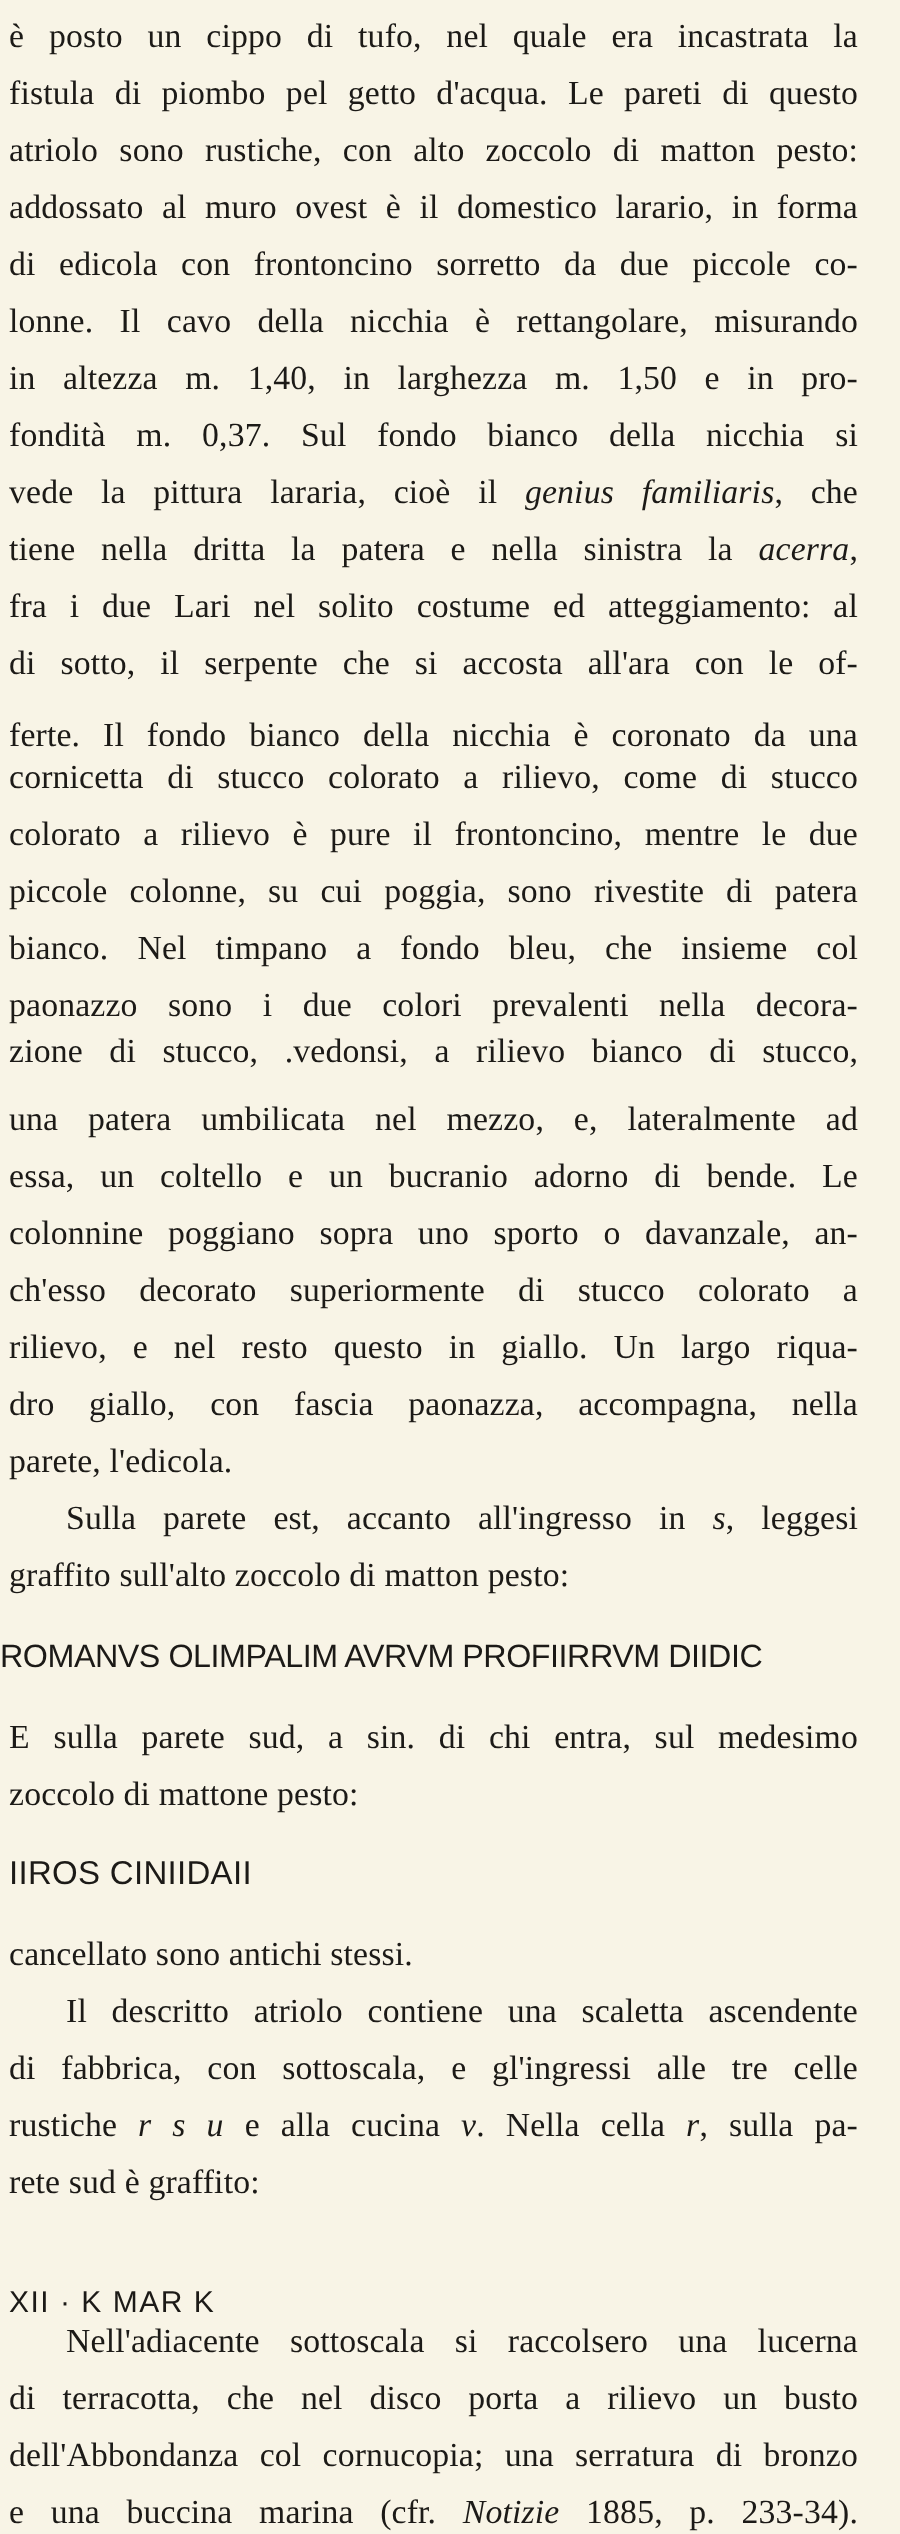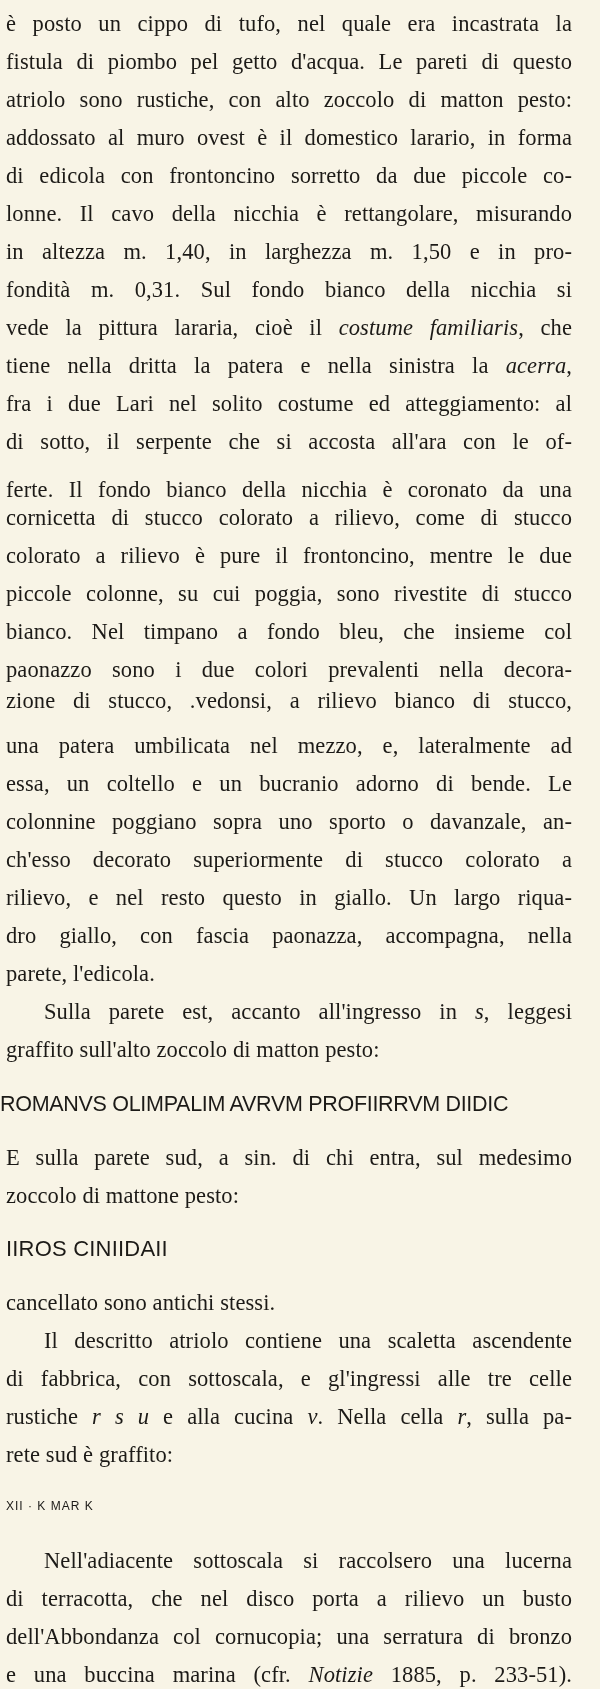--- a/index.html
+++ b/index.html
@@ -56,45 +56,46 @@
       letter-spacing: 0.2px;
     }
     .inscription.wide {
       left: -6px;
       width: 600px;
       text-align: left;
       font-size: 21.5px;
       letter-spacing: -0.3px;
     }
     .inscription.small {
-      font-size: 12px;
+      font-size: 20px;
       letter-spacing: 1px;
+      margin-top: 29px;
     }
   </style>
 </head>
 <body>
 
 <div class="page">
 
   <div class="line" style="top:5px">è posto un cippo di tufo, nel quale era incastrata la</div>
   <div class="line" style="top:43px">fistula di piombo pel getto d'acqua. Le pareti di questo</div>
   <div class="line" style="top:81px">atriolo sono rustiche, con alto zoccolo di matton pesto:</div>
   <div class="line" style="top:119px">addossato al muro ovest è il domestico larario, in forma</div>
   <div class="line" style="top:157px">di edicola con frontoncino sorretto da due piccole co-</div>
   <div class="line" style="top:195px">lonne. Il cavo della nicchia è rettangolare, misurando</div>
   <div class="line" style="top:233px">in altezza m. 1,40, in larghezza m. 1,50 e in pro-</div>
-  <div class="line" style="top:271px">fondità m. 0,31. Sul fondo bianco della nicchia si</div>
-  <div class="line" style="top:309px"><span>vede la pittura lararia, cioè il </span><i>costume familiaris</i><span>, che</span></div>
+  <div class="line" style="top:271px">fondità m. 0,37. Sul fondo bianco della nicchia si</div>
+  <div class="line" style="top:309px"><span>vede la pittura lararia, cioè il </span><i>genius familiaris</i><span>, che</span></div>
   <div class="line" style="top:347px"><span>tiene nella dritta la patera e nella sinistra la </span><i>acerra</i><span>,</span></div>
   <div class="line" style="top:385px">fra i due Lari nel solito costume ed atteggiamento: al</div>
   <div class="line" style="top:423px">di sotto, il serpente che si accosta all'ara con le of-</div>
   <div class="line" style="top:471px">ferte. Il fondo bianco della nicchia è coronato da una</div>
   <div class="line" style="top:499px">cornicetta di stucco colorato a rilievo, come di stucco</div>
   <div class="line" style="top:537px">colorato a rilievo è pure il frontoncino, mentre le due</div>
-  <div class="line" style="top:575px">piccole colonne, su cui poggia, sono rivestite di stucco</div>
+  <div class="line" style="top:575px">piccole colonne, su cui poggia, sono rivestite di patera</div>
   <div class="line" style="top:613px">bianco. Nel timpano a fondo bleu, che insieme col</div>
   <div class="line" style="top:651px">paonazzo sono i due colori prevalenti nella decora-</div>
   <div class="line" style="top:682px">zione di stucco, .vedonsi, a rilievo bianco di stucco,</div>
   <div class="line" style="top:727px">una patera umbilicata nel mezzo, e, lateralmente ad</div>
   <div class="line" style="top:765px">essa, un coltello e un bucranio adorno di bende. Le</div>
   <div class="line" style="top:803px">colonnine poggiano sopra uno sporto o davanzale, an-</div>
   <div class="line" style="top:841px">ch'esso decorato superiormente di stucco colorato a</div>
   <div class="line" style="top:879px">rilievo, e nel resto questo in giallo. Un largo riqua-</div>
   <div class="line" style="top:917px">dro giallo, con fascia paonazza, accompagna, nella</div>
   <div class="line last" style="top:955px">parete, l'edicola.</div>
@@ -114,15 +115,15 @@
   <div class="line indent" style="top:1322px">Il descritto atriolo contiene una scaletta ascendente</div>
   <div class="line" style="top:1360px">di fabbrica, con sottoscala, e gl'ingressi alle tre celle</div>
   <div class="line" style="top:1398px"><span>rustiche </span><i>r s u</i><span> e alla cucina </span><i>v</i><span>. Nella cella </span><i>r</i><span>, sulla pa-</span></div>
   <div class="line last" style="top:1436px">rete sud è graffito:</div>
 
   <div class="inscription small" style="top:1487px">XII · K MAR K</div>
 
   <div class="line indent" style="top:1542px">Nell'adiacente sottoscala si raccolsero una lucerna</div>
   <div class="line" style="top:1580px">di terracotta, che nel disco porta a rilievo un busto</div>
   <div class="line" style="top:1618px">dell'Abbondanza col cornucopia; una serratura di bronzo</div>
-  <div class="line" style="top:1656px"><span>e una buccina marina (cfr. </span><i>Notizie</i><span> 1885, p. 233-51).</span></div>
+  <div class="line" style="top:1656px"><span>e una buccina marina (cfr. </span><i>Notizie</i><span> 1885, p. 233-34).</span></div>
 
 </div>
 
 </body></html>

